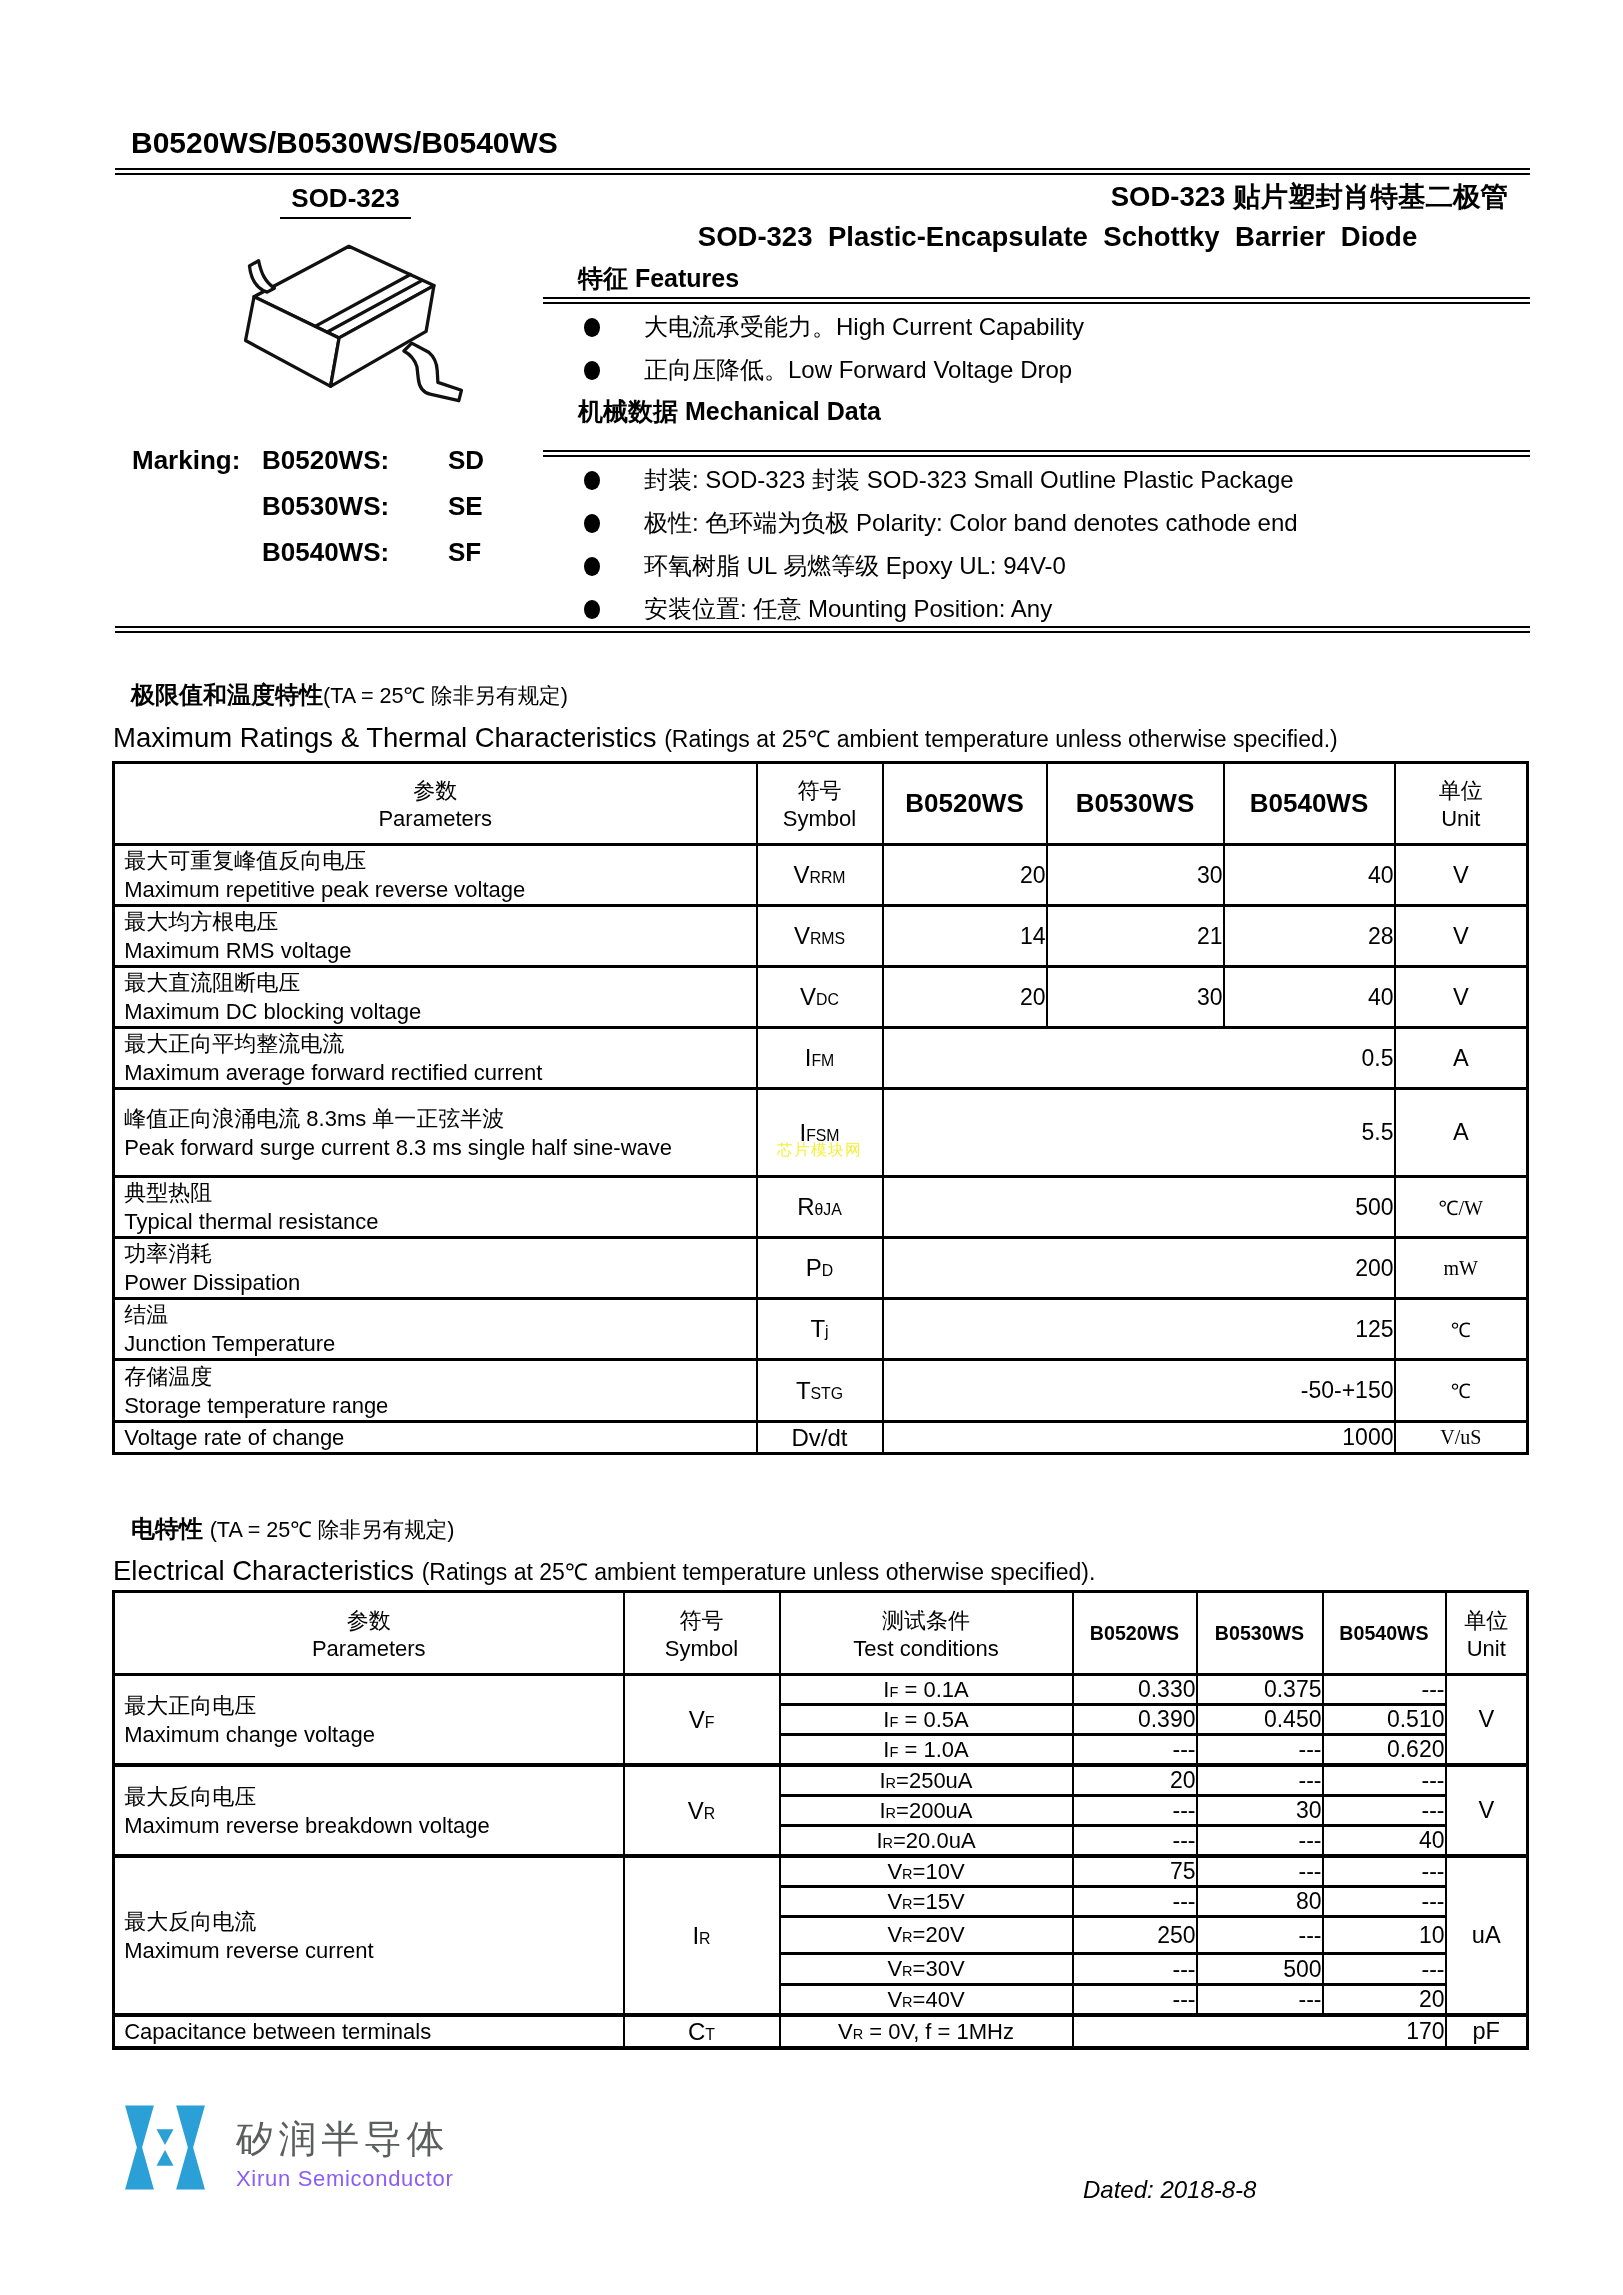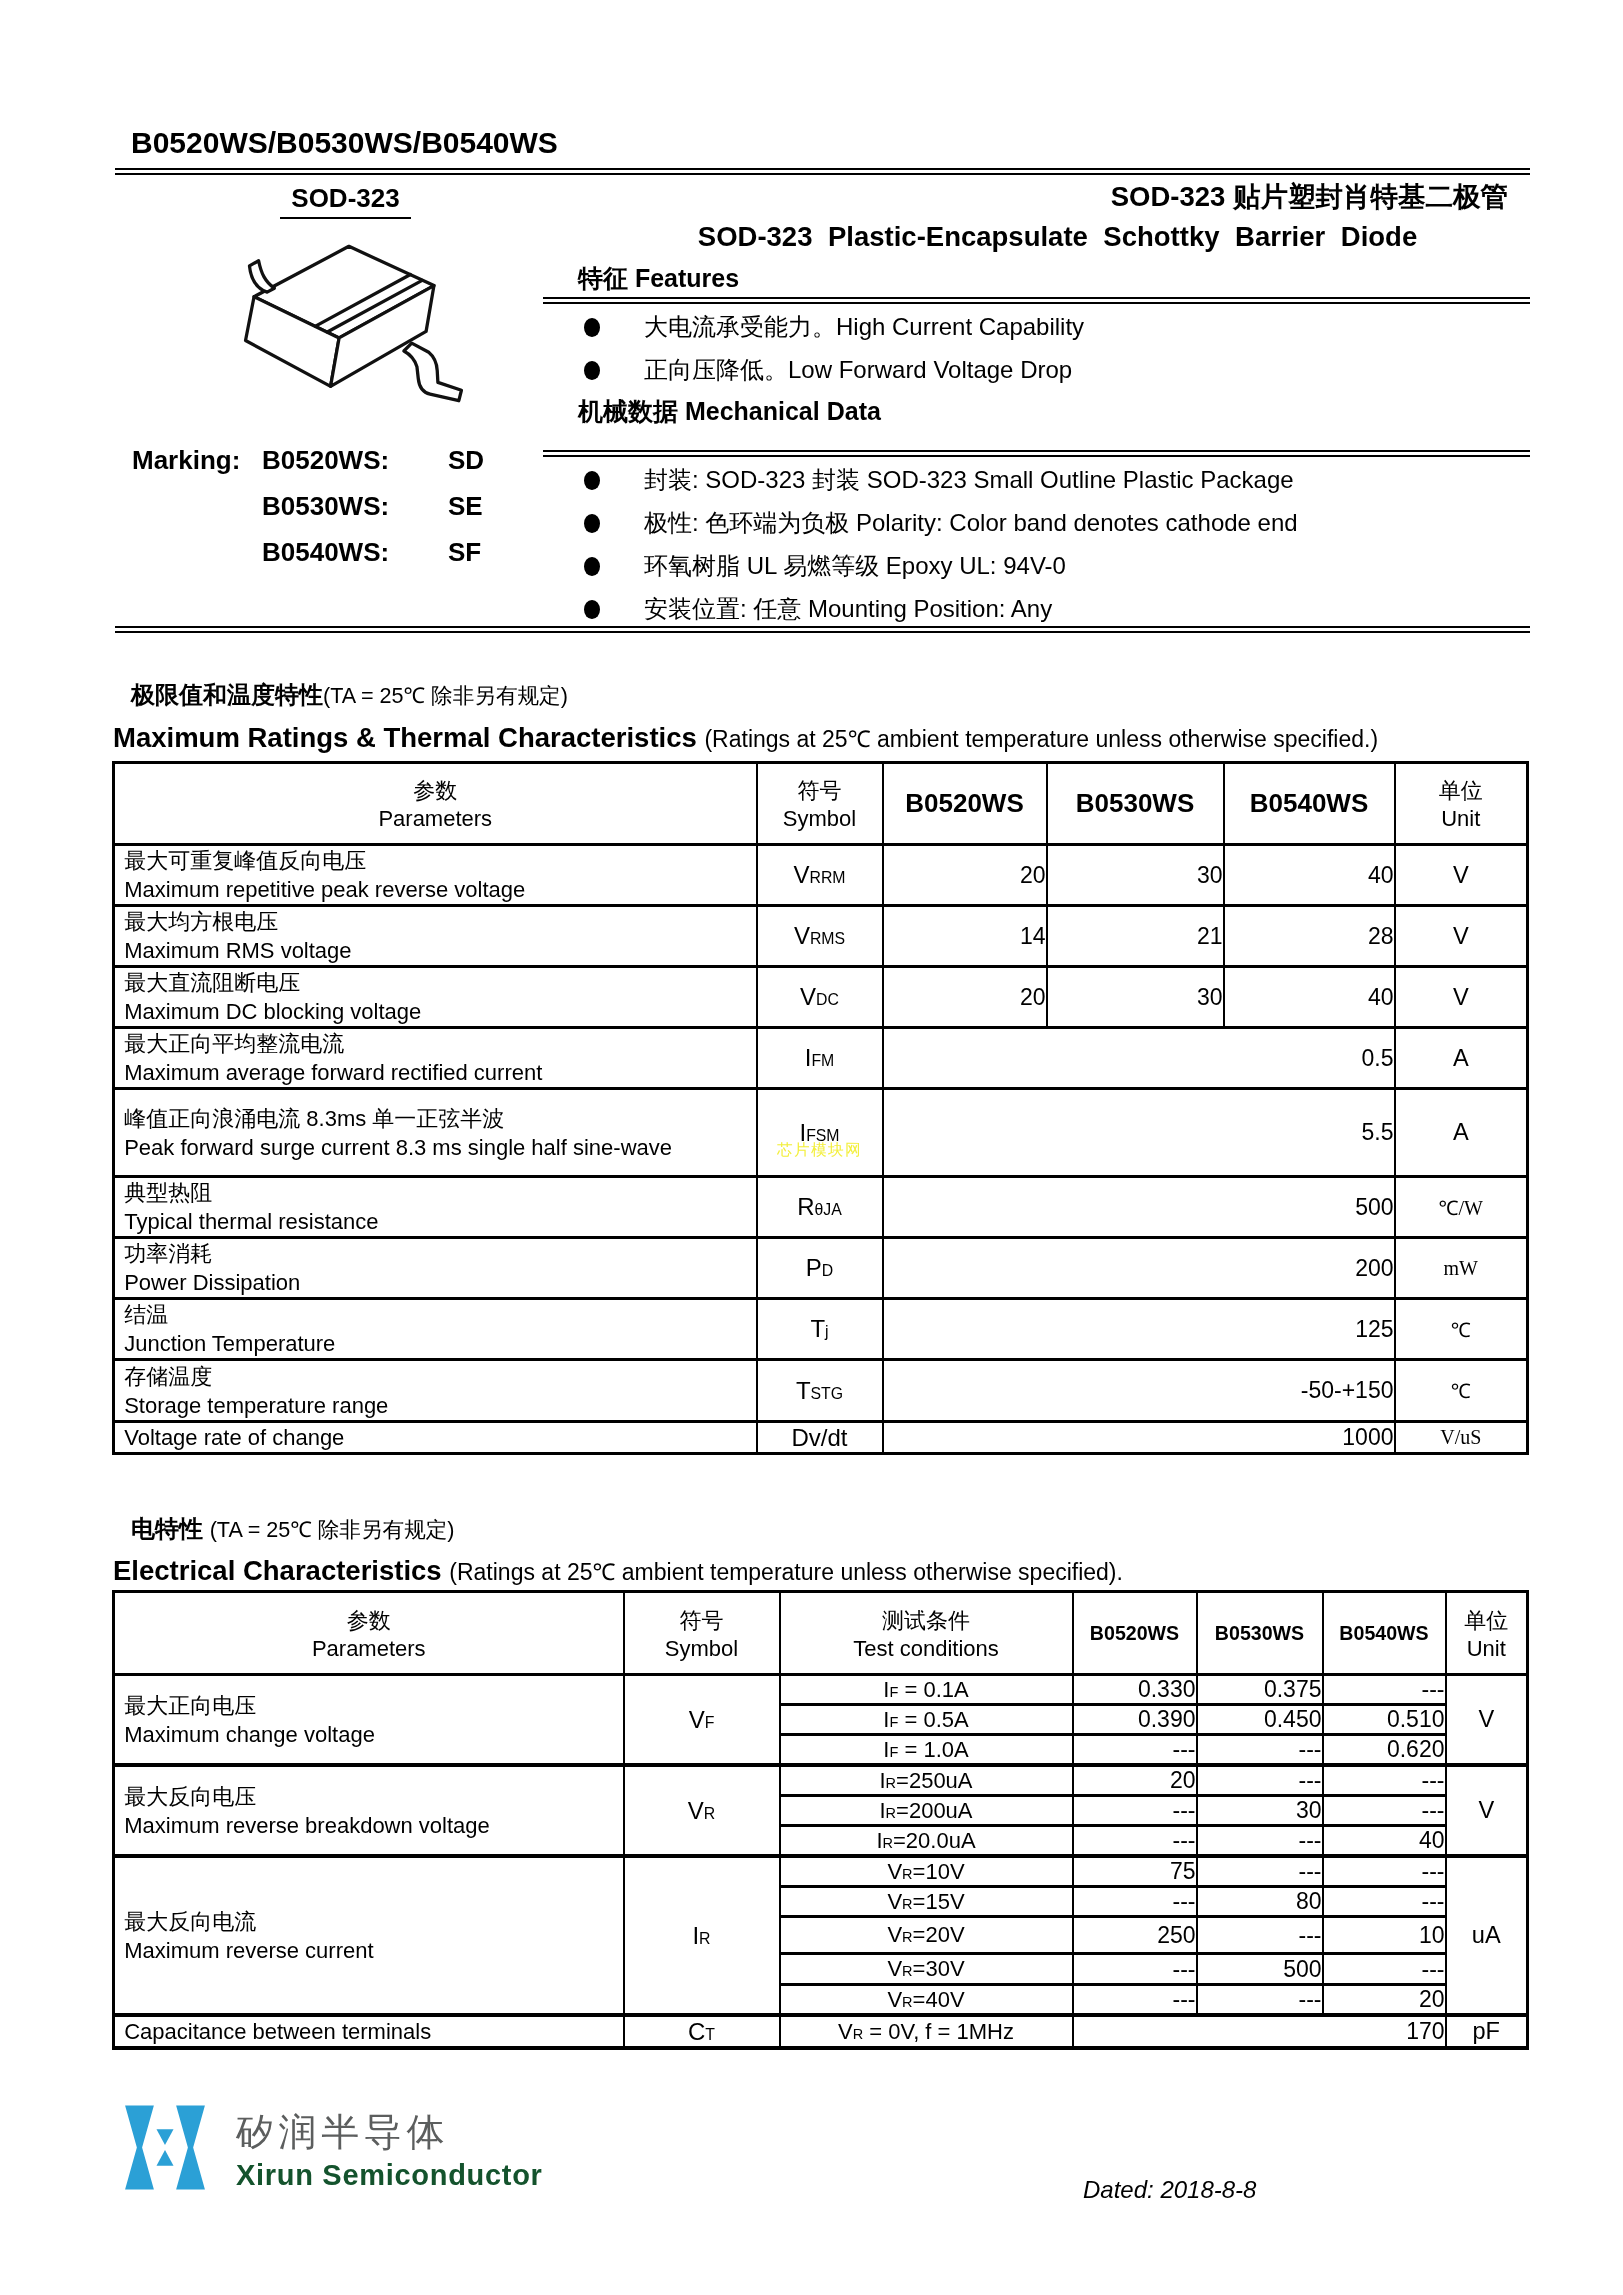--- a/index.html
+++ b/index.html
@@ -35,21 +35,21 @@
   .mech-list{top:467px;}
   .blist .bitem{position:relative;padding-left:60px;margin-bottom:17px;height:26px;
                 line-height:26px;white-space:nowrap;}
   .blist .dot{position:absolute;left:0;top:3.9px;width:15.7px;height:19px;border-radius:50%;background:#000;}
 
   
   .h-zh{position:absolute;left:131px;font-size:24px;}
   .h-zh b{font-weight:bold;}
   .h-zh .paren{font-size:21.6px;}
   .h-en{position:absolute;left:113px;font-size:27.5px;}
-  .h-en b{font-weight:bold;}
+  .h-en b{font-weight:normal;}
   .h-en .paren{font-size:23px;font-weight:normal;}
   .mr-zh{top:679px;}
   .mr-en{top:722px;}
   .ec-zh{top:1513px;}
   .ec-en{top:1555px;}
 
   
   .tblwrap{position:absolute;left:112px;width:1414px;}
   #t1{top:761px;}
   #t2{top:1590px;}
@@ -74,21 +74,21 @@
   td.unit.serif{font-family:"Liberation Serif",serif;font-size:20px;}
   .sm{font-size:0.66em;}
   #t2 td{border-bottom-width:3.9px;}
   #t2 .glast>td, #t2 td.rspan{border-bottom-width:4.6px;}
   .wm{position:absolute;left:19.6px;top:50px;font-size:15.7px;color:#f3ef3a;white-space:nowrap;letter-spacing:1.3px;}
 
   
   .logo{position:absolute;left:123px;top:2103px;display:flex;align-items:flex-end;}
   .logo-text{margin-left:29px;}
   .logo-zh{font-size:38px;color:#5c5e5e;letter-spacing:4.6px;line-height:43px;}
-  .logo-en{font-size:29px;color:#14532d;margin-top:5.2px;letter-spacing:0.7px;font-weight:bold;}
+  .logo-en{font-size:22px;color:#8b5cf6;margin-top:5.2px;letter-spacing:0.7px;}
   .dated{position:absolute;left:1083px;top:2176px;font-size:24px;font-style:italic;}
 </style>
 </head>
 <body>
 
 <div class="page">
 
   <div class="part-title">B0520WS/B0530WS/B0540WS</div>
   <div class="dbl rule-header"></div>
 

